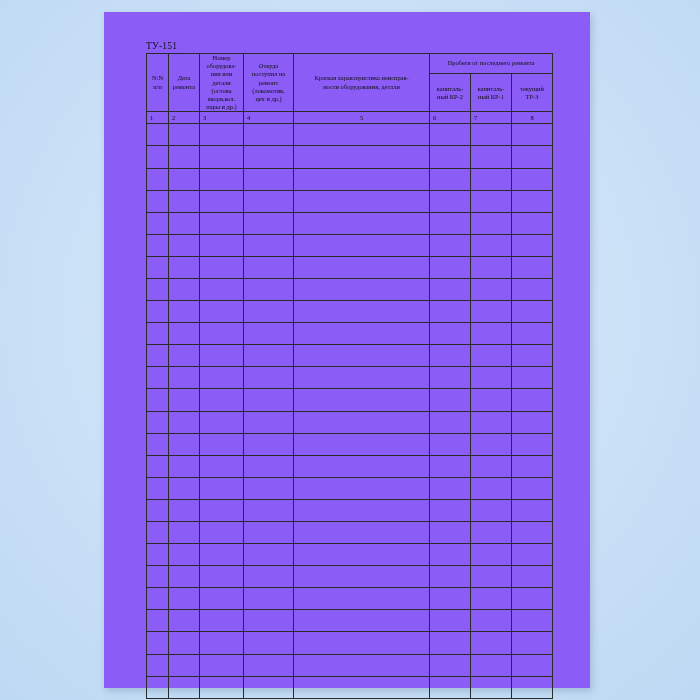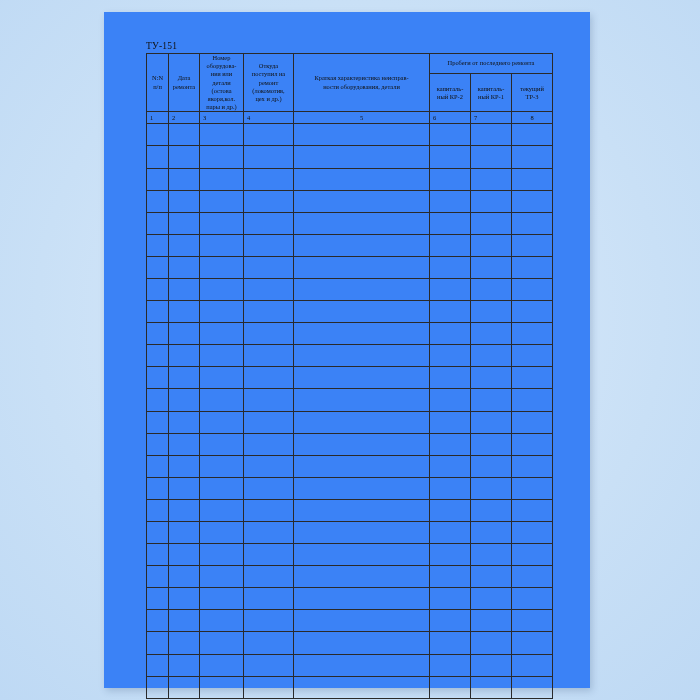--- a/index.html
+++ b/index.html
@@ -17,21 +17,21 @@
     position: absolute;
     inset: 0;
     background: radial-gradient(circle at 50% 45%, #dcebfb 0%, #c9e0f6 60%, #bed9f4 100%);
   }
   .page {
     position: absolute;
     left: 104px;
     top: 12px;
     width: 486px;
     height: 676px;
-    background: #3b82f6;
+    background: #8b5cf6;
     box-shadow: 2px 3px 7px rgba(40,70,110,0.22);
   }
   .form-code {
     position: absolute;
     left: 42px;
     top: 29px;
     font-size: 9.5px;
     color: #111;
     letter-spacing: 0.2px;
   }

